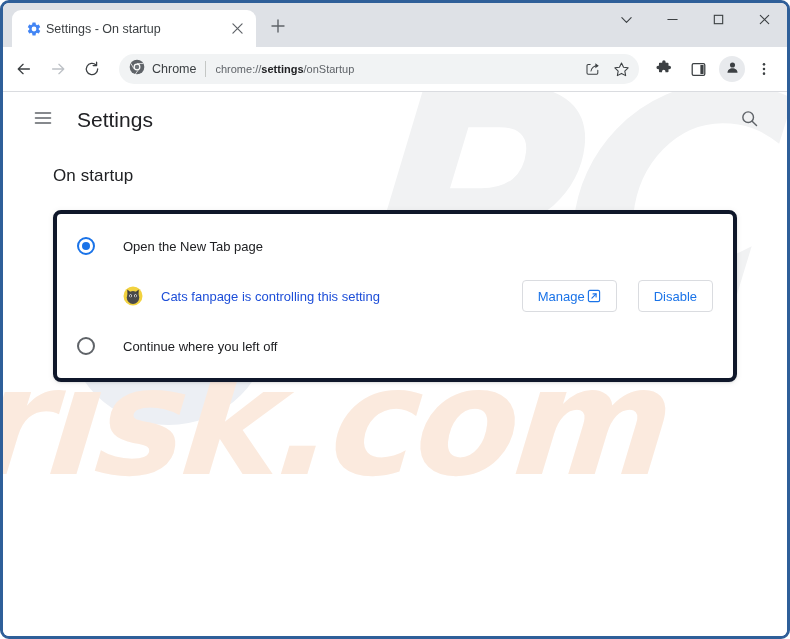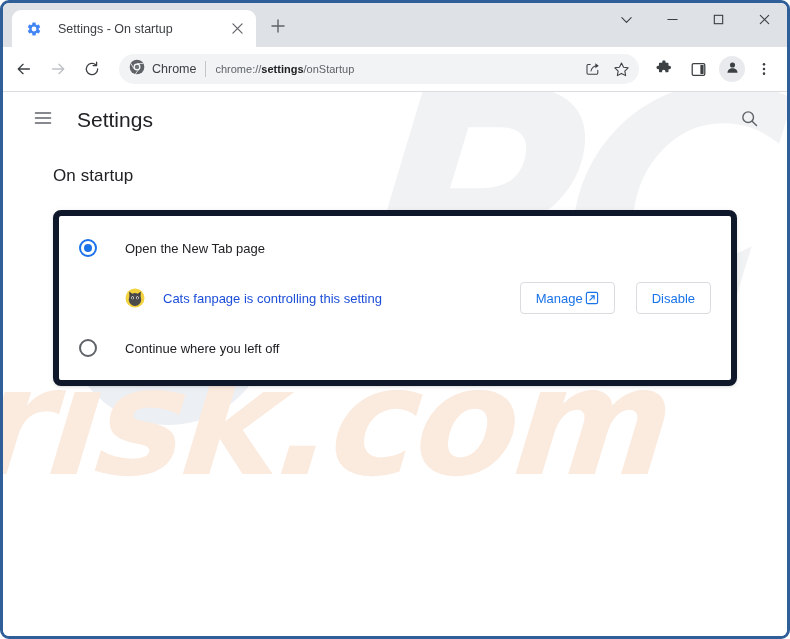--- a/index.html
+++ b/index.html
@@ -26,21 +26,21 @@
     height: 44px;
     background: #dee1e6;
     display: flex;
     align-items: flex-end;
     padding-left: 9px;
   }
   .tab {
     position: relative;
     display: flex;
     align-items: center;
-    gap: 16px;
+    gap: 4px;
     height: 37px;
     width: 244px;
     background: #ffffff;
     border-radius: 9px 9px 0 0;
     padding: 0 10px 0 14px;
     cursor: default;
   }
   .tab-favicon { width: 16px; height: 16px; flex: 0 0 16px; display:block; }
   .tab-title {
     flex: 1 1 auto;
@@ -253,21 +253,21 @@
     padding: 18px 50px 0 50px;
   }
   .section-label {
     font-size: 17px;
     color: #202124;
     margin-bottom: 24px;
     letter-spacing: 0.1px;
   }
   .card {
     background: #ffffff;
-    border: 6px solid #0f172a;
+    border: 4px solid #0f172a;
     border-radius: 8px;
     box-shadow: 0 1px 2px rgba(60,64,67,0.12), 0 1px 6px rgba(60,64,67,0.08);
     padding: 8px 0;
   }
   .radio-row {
     display: flex;
     align-items: center;
     height: 48px;
     padding: 0 20px 0 20px;
   }

